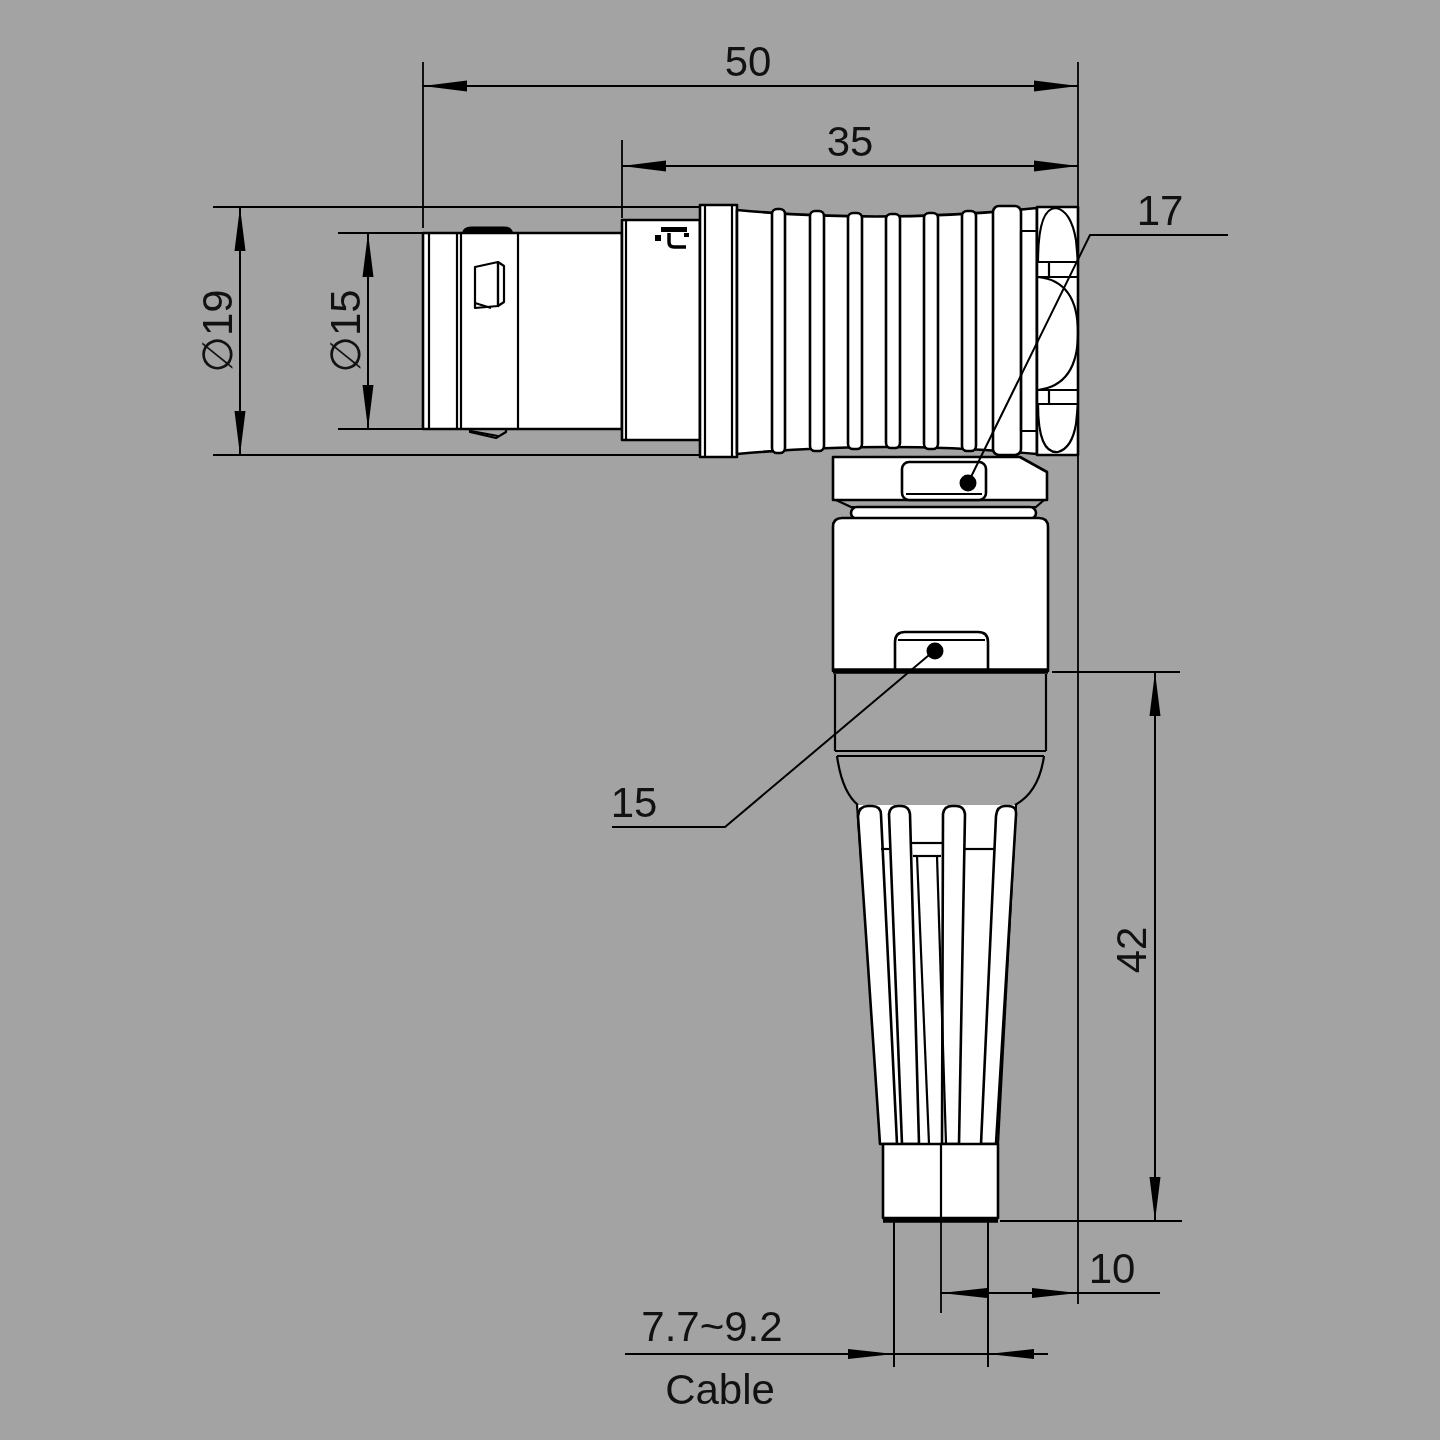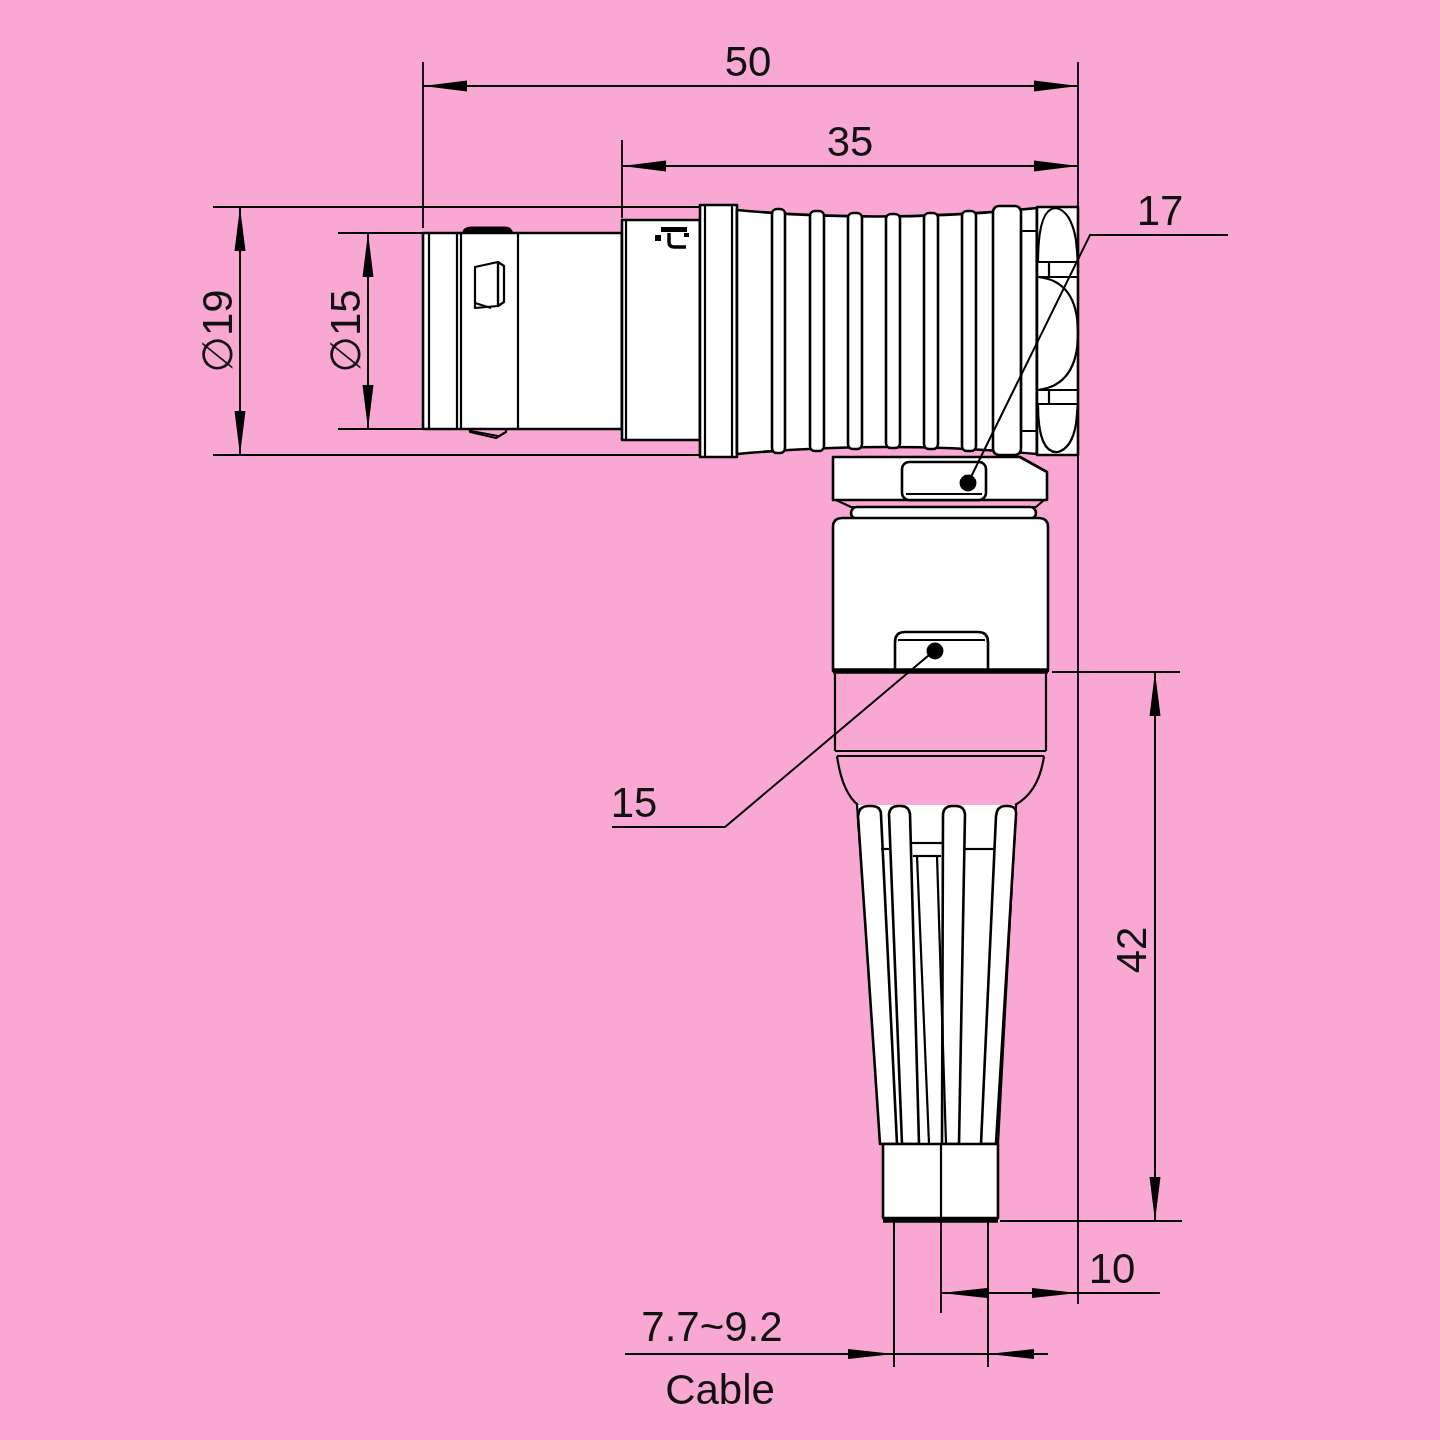--- a/index.html
+++ b/index.html
@@ -1,16 +1,16 @@
 <!DOCTYPE html>
 <html><head>
 <meta charset="utf-8">
 <style>
   html,body{margin:0;padding:0;background:#ffffff;}
-  .stage{position:relative;width:1440px;height:1440px;background:#f9a8d4;overflow:hidden;text-decoration:underline;}
+  .stage{position:relative;width:1440px;height:1440px;background:#a3a3a3;overflow:hidden;text-decoration:underline;}
   svg{position:absolute;left:0;top:0;}
   .o{fill:#fff;stroke:#000;stroke-width:2.6;stroke-linejoin:round;}
   .o2{fill:none;stroke:#000;stroke-width:2.2;stroke-linejoin:round;}
   .d{fill:none;stroke:#000;stroke-width:2;}
   .thin{fill:none;stroke:#000;stroke-width:1.8;}
   .hv{fill:none;stroke:#000;stroke-width:5.5;}
   .blk{fill:#000;stroke:none;}
   .t{font-family:"Liberation Sans","DejaVu Sans",sans-serif;font-size:42px;fill:#111;}
   .wm{font-family:"Liberation Sans","DejaVu Sans",sans-serif;font-size:58px;font-weight:bold;letter-spacing:3px;opacity:0.55;}
 </style>

